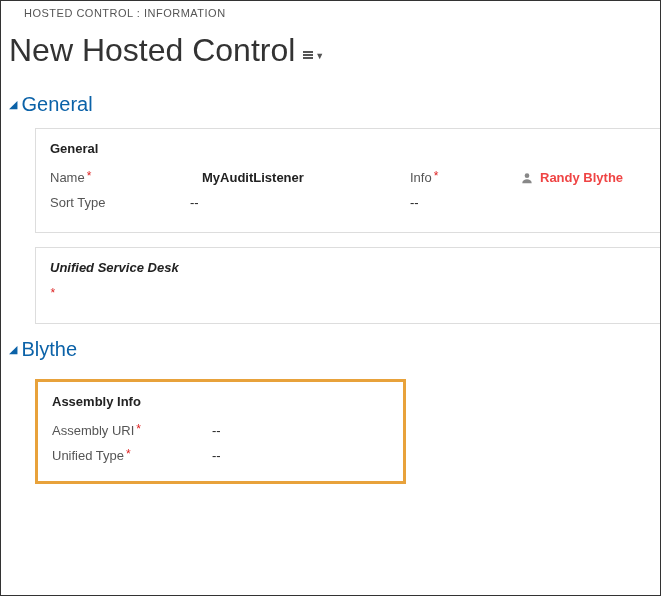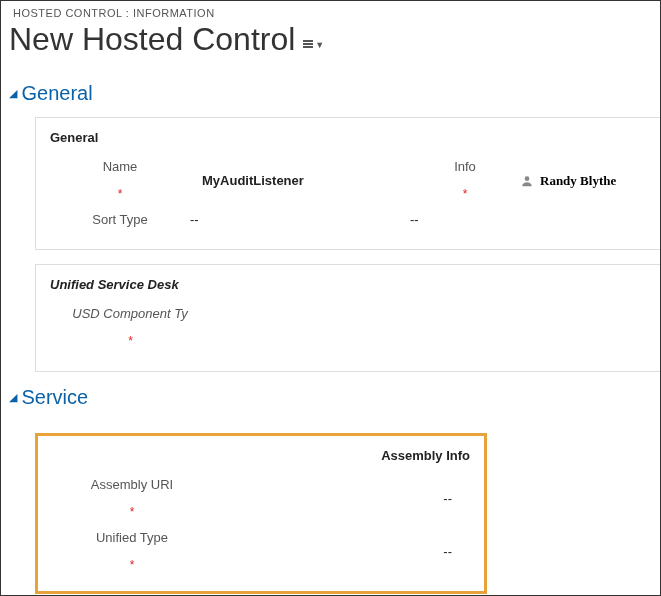--- a/index.html
+++ b/index.html
@@ -9,28 +9,29 @@
     color: #333;
     width: 661px;
     height: 596px;
     border: 1px solid #333;
     overflow: hidden;
   }
   .breadcrumb {
     font-size: 11px;
     letter-spacing: 0.5px;
     color: #555;
-    padding: 6px 10px 2px 12px;
+    padding: 6px 10px 2px 23px;
     text-transform: uppercase;
   }
   .page-title-row {
     display: flex;
     align-items: center;
     padding: 0 8px 10px 8px;
     gap: 8px;
+    margin-top: 11px;
   }
   .page-title {
     font-size: 32px;
     font-weight: 300;
     color: #333;
   }
   .title-dropdown {
     font-size: 12px;
     color: #555;
     display: inline-flex;
@@ -81,35 +82,34 @@
     margin-bottom: 14px;
   }
   .field-grid {
     display: grid;
     grid-template-columns: 140px 220px 110px 150px;
     row-gap: 10px;
     align-items: center;
     font-size: 13px;
   }
   .field-grid.one-col { grid-template-columns: 160px 240px; }
-  .field-label { color: #555; display:flex; align-items:center; gap:16px;flex-direction:column; }
+  .field-label { color: #555; display:flex; align-items:center; gap:2px; }
   .req { color: #d22; font-size: 12px; line-height: 1; position: relative; top:-2px;}
   .field-value { color: #222; }
   .field-value.bold { font-weight: 700; padding-left: 12px; }
   .owner-cell { display:flex; align-items:center; gap:6px; }
   .owner-icon {
     width: 14px; height: 14px; color:#888;
   }
-  .owner-link { color: #000000; font-weight:700; cursor:pointer;font-family:Liberation Serif, serif; }
+  .owner-link { color: #ef4444; font-weight:700; cursor:pointer; }
   .highlight-box {
-    margin: 6px 0 0 34px;
+    margin: 0 0 0 34px;
     border: 3px solid #e8a23b;
     padding: 12px 14px 18px 14px;
-    width: 452px;
-    text-align: right;
+    width: 371px;
   }
   .hosting-spacer { height: 6px; }
 </style>
 </head>
 <body>
 
 <div class="breadcrumb">HOSTED CONTROL : INFORMATION</div>
 
 <div class="page-title-row">
   <h1 class="page-title">New Hosted Control</h1>
@@ -147,29 +147,28 @@
     <div class="field-label">Sort Type</div>
     <div class="field-value">--</div>
     <div class="field-value">--</div>
   </div>
 </div>
 
 <div class="panel">
   <div class="panel-title">Unified Service Desk</div>
   <div class="field-grid one-col">
     <div class="field-label">
-      <span>USD Component Ty</span>
         <span class="req">*</span>
     </div>
   </div>
 </div>
 
 <div class="section-header">
   <span class="section-chev">◢</span>
-  <span class="section-title">Service</span>
+  <span class="section-title">Blythe</span>
 </div>
 
 <div class="hosting-spacer"></div>
 
 <div class="highlight-box">
   <div class="panel-title">Assembly Info</div>
   <div class="field-grid one-col">
     <div class="field-label">
       <span>Assembly URI</span>
         <span class="req">*</span>

